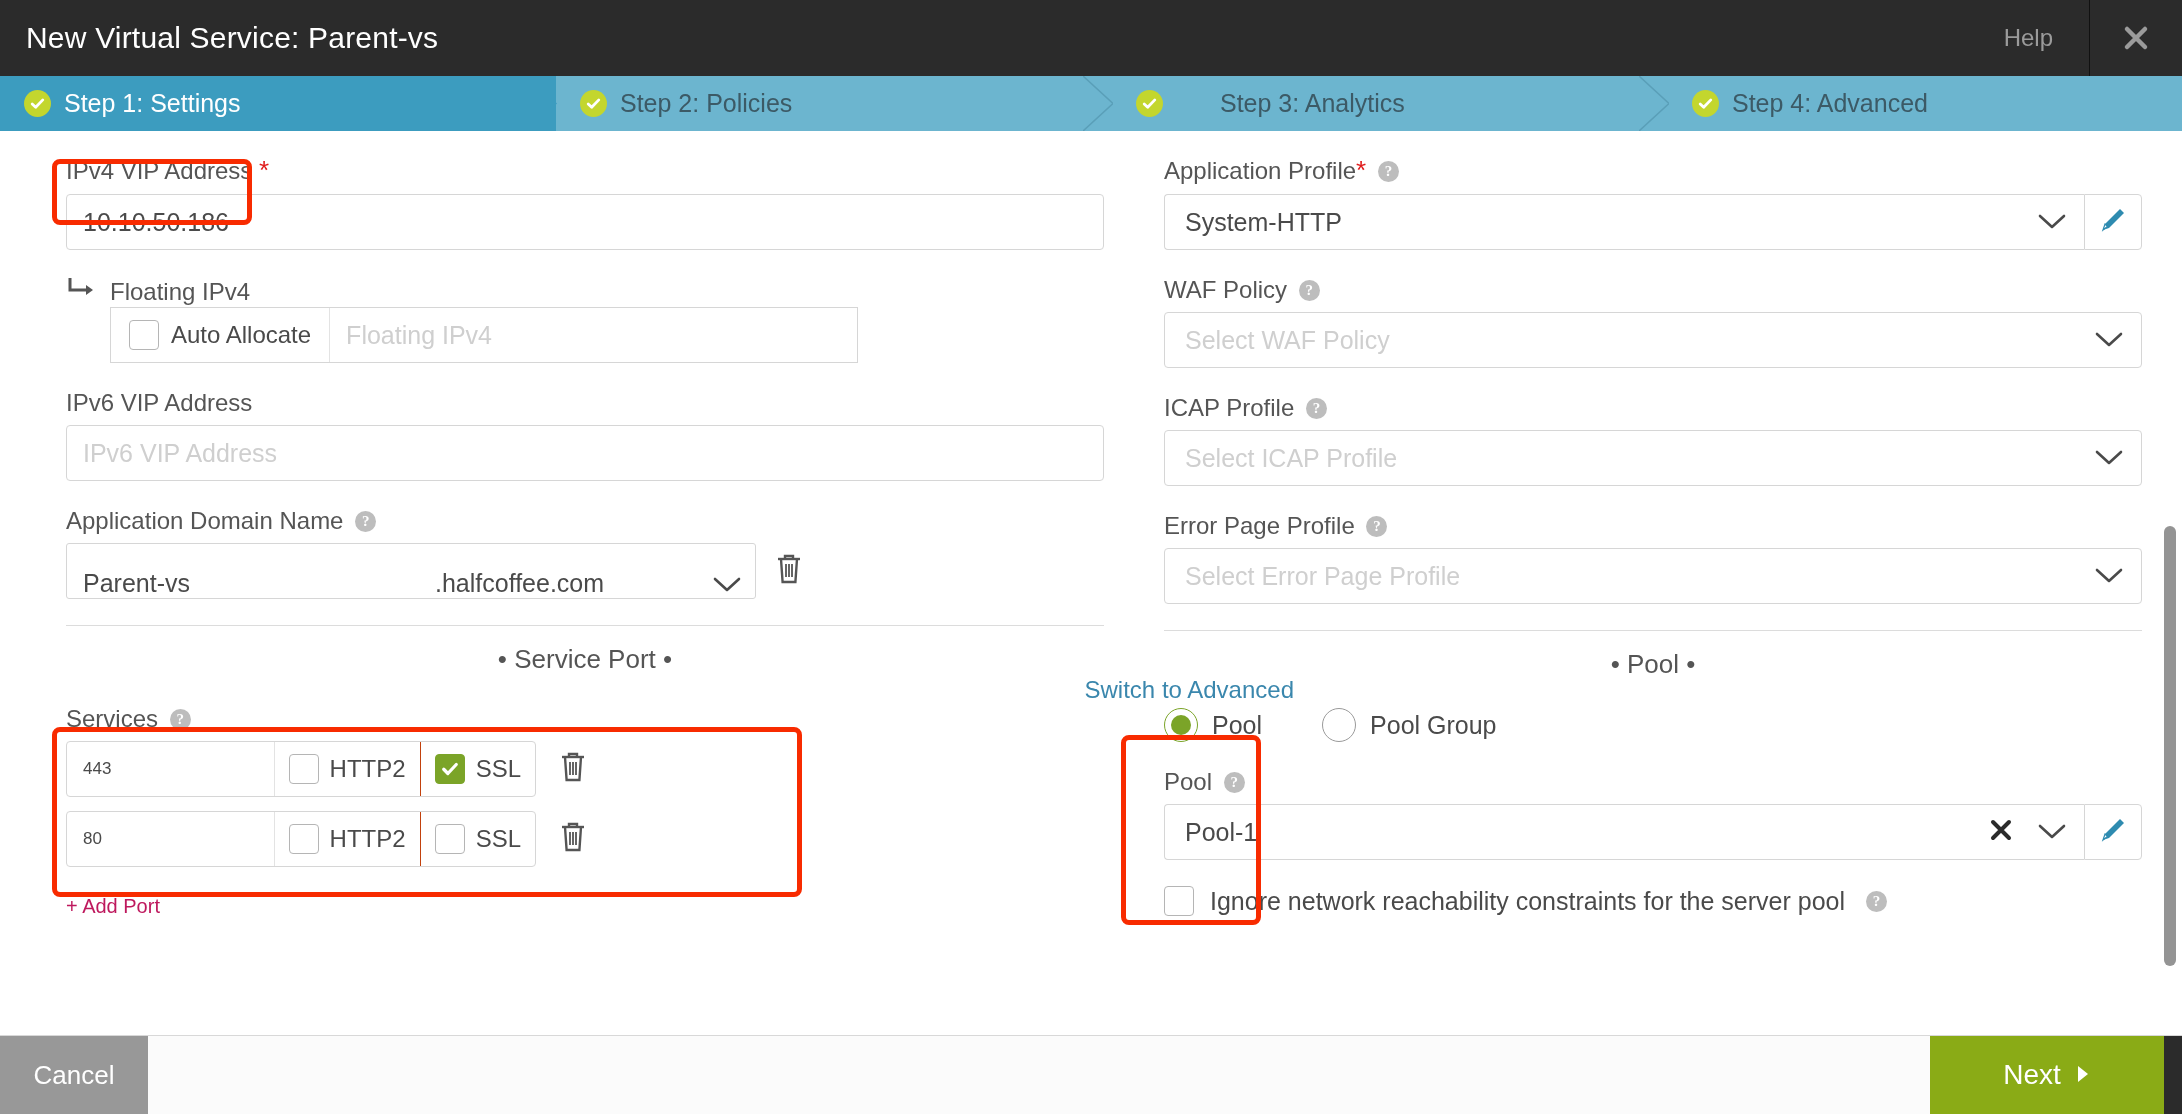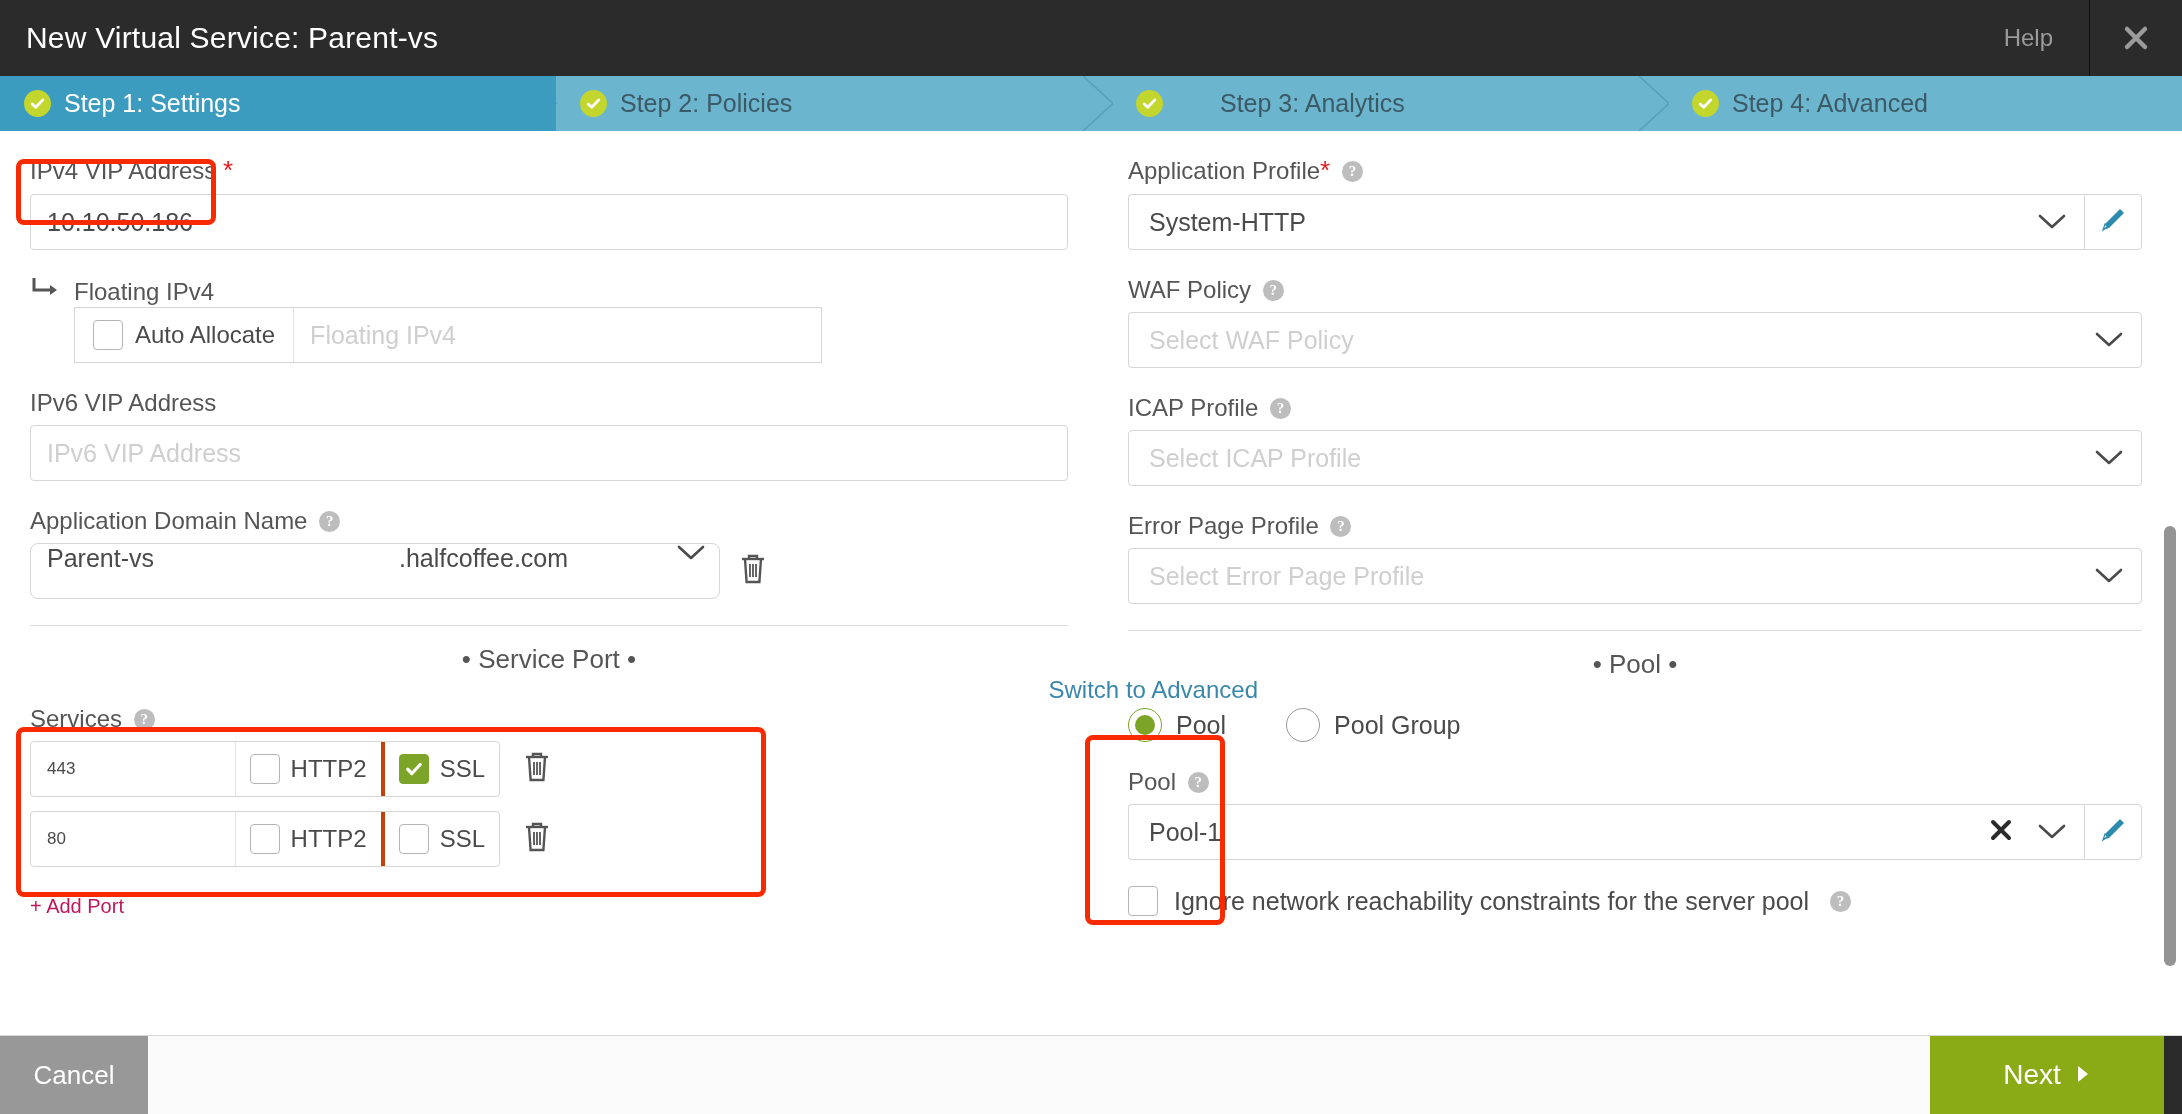--- a/index.html
+++ b/index.html
@@ -97,20 +97,21 @@
   }
   .step-check svg { display:block; }
 
   
   .body {
     flex: 1 1 auto;
     position: relative;
     display: flex;
     background: #ffffff;
     overflow: hidden;
+    margin-left: 36px;
   }
   .col {
     position: relative;
     padding: 0 0 0 0;
   }
   .col-left {
     width: 1098px;
     padding: 24px 30px 0 30px;
     border-right: 0px solid #e3e3e3;
   }
@@ -206,22 +207,22 @@
     border-color: #7ba428;
   }
   .cbox.checked svg { display: block; }
   .cbox-label { font-size: 24px; color: #4a4a4a; }
 
   
   .domain-row { display: flex; align-items: center; gap: 18px; }
   .domain-box {
     width: 690px; height: 56px;
     border: 1px solid #d6d6d6;
-    border-radius: 8px;
-    display: flex; align-items: flex-start;
+    border-radius: 3px;
+    display: flex; align-items: flex-end;
     padding: 0 14px 0 16px;
     position: relative;
   }
   .domain-name { font-size: 25px; color: #4a4a4a; flex: 0 0 auto; }
   .domain-suffix {
     font-size: 25px; color: #4a4a4a;
     position: absolute; left: 368px;
   }
   .domain-chev { margin-left: auto; }
   .trash-btn { cursor: pointer; }
@@ -268,21 +269,21 @@
     flex: 1 1 auto;
     display: flex; align-items: center;
     padding: 0 16px;
     font-size: 17px; color: #4a4a4a;
     border-right: 1px solid #e3e3e3;
   }
   .svc-cell {
     display: flex; align-items: center;
     gap: 11px;
     padding: 0 14px;
-    border-right: 4px solid #c2410c;
+    border-right: 1px solid #c2410c;
   }
   .svc-cell:last-child { border-right: none; }
   .svc-trash { margin-left: 22px; cursor: pointer; }
 
   .add-port {
     color: #be185d;
     font-size: 20px;
     margin-top: 14px;
     cursor: pointer;
     display: inline-block;

